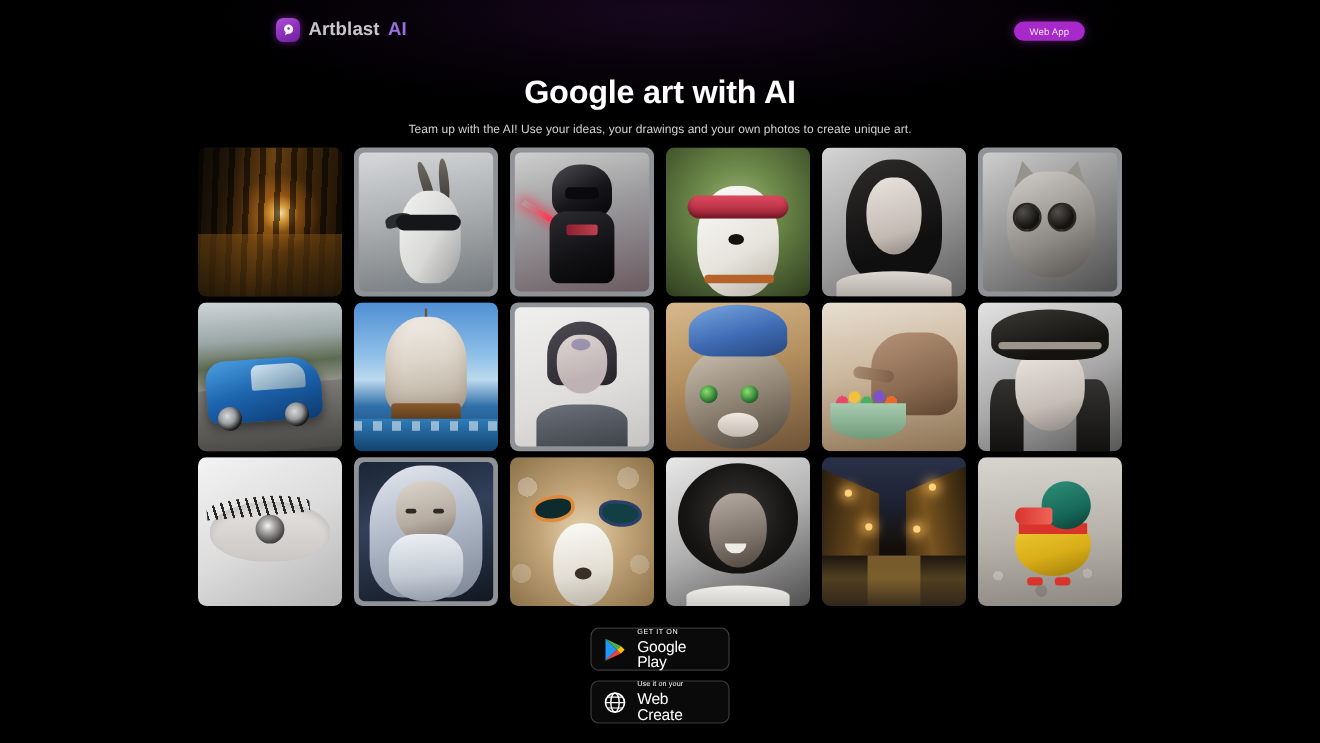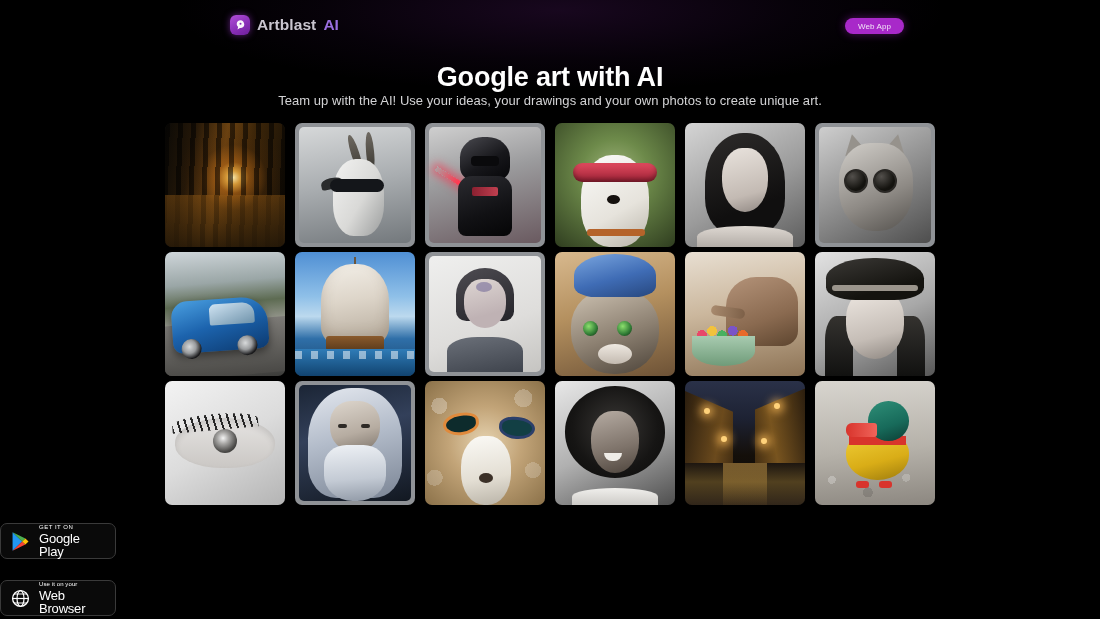--- a/index.html
+++ b/index.html
@@ -109,21 +109,22 @@
     text-align: center;
   }
   .hero-title {
     font-size: 27px;
     font-weight: bold;
     color: #ffffff;
     letter-spacing: -0.2px;
     line-height: 1.1;
   }
   .hero-sub {
-    font-size: 13px;
+    margin-top: 10px;
+    font-size: 10px;
     color: #d3d3d5;
     letter-spacing: 0.05px;
   }
 
   
   .gallery {
     position: absolute;
     top: 123px;
     left: 165px;
     width: 770px;
@@ -676,21 +677,21 @@
     width: 13px; height: 7px; background: #d8342c; border-radius: 3px;
   }
   .art-duck .foot.l { left: 34%; }
   .art-duck .foot.r { left: 53%; }
 
   
   .badges {
     position: absolute;
     top: 523px; left: 0; width: 1100px;
     display: flex; flex-direction: column;
-    gap: 21px;
+    align-items: center; gap: 8px;
   }
 
   .badge {
     display: flex;
     align-items: center;
     gap: 9px;
     width: 116px;
     height: 36px;
     padding: 0 10px;
     background: #0a0a0a;
@@ -936,19 +937,19 @@
         <svg width="19" height="19" viewBox="0 0 24 24" aria-hidden="true">
           <circle cx="12" cy="12" r="10" fill="none" stroke="#ffffff" stroke-width="1.7"></circle>
           <ellipse cx="12" cy="12" rx="4.4" ry="10" fill="none" stroke="#ffffff" stroke-width="1.5"></ellipse>
           <line x1="2" y1="12" x2="22" y2="12" stroke="#ffffff" stroke-width="1.5"></line>
           <line x1="4" y1="6.3" x2="20" y2="6.3" stroke="#ffffff" stroke-width="1.2"></line>
           <line x1="4" y1="17.7" x2="20" y2="17.7" stroke="#ffffff" stroke-width="1.2"></line>
         </svg>
       </span>
       <span class="badge-text">
         <span class="badge-small lower">Use it on your</span>
-        <span class="badge-large">Web Browser</span>
+        <span class="badge-large">Web Create</span>
       </span>
     </div>
 
   </div>
 
 </div>
 
 </body></html>

